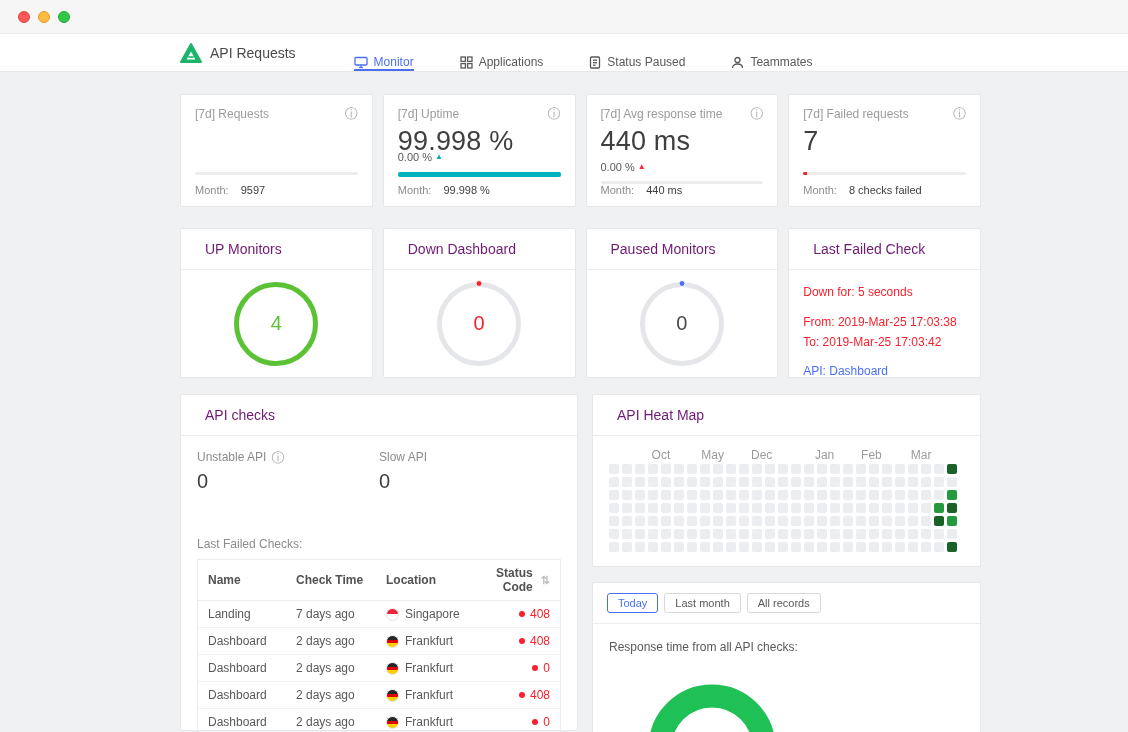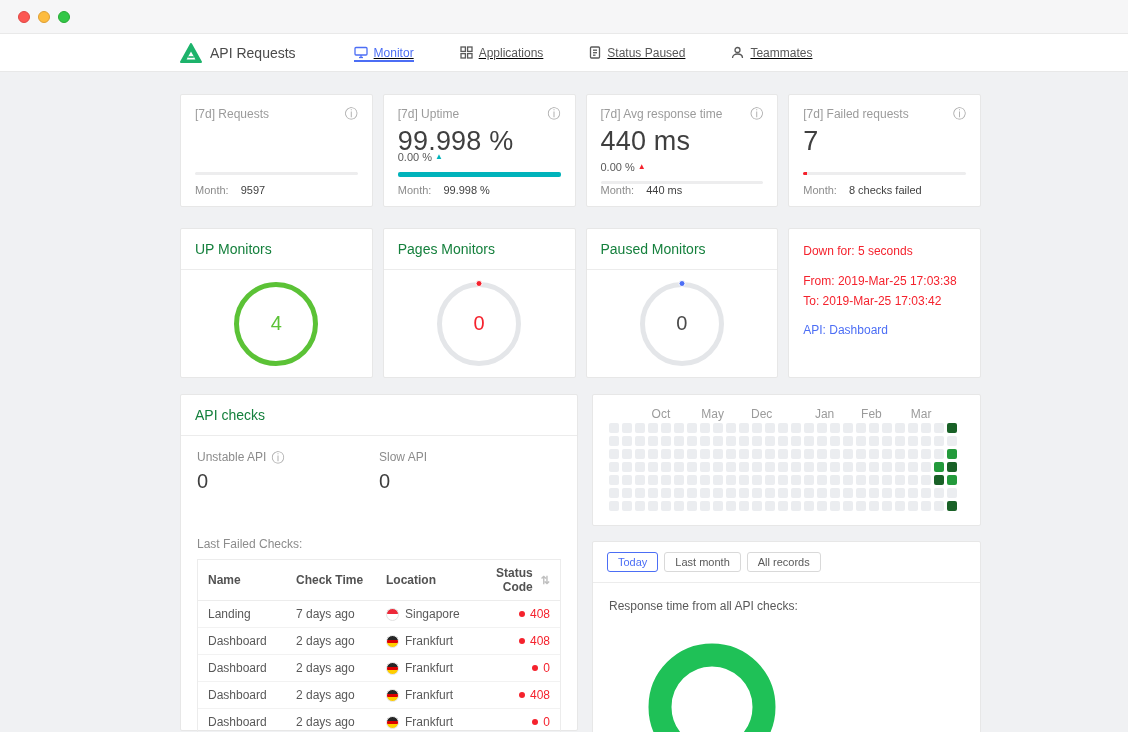--- a/index.html
+++ b/index.html
@@ -12,32 +12,32 @@
   .tl { width:12px; height:12px; border-radius:50%; display:inline-block; }
   .tl.red { background:#fc5753; border:1px solid #df4744; }
   .tl.yellow { background:#fdbc40; border:1px solid #de9f34; }
   .tl.green { background:#33c748; border:1px solid #27aa35; }
 
   
   .nav { height:38px; background:#fff; border-bottom:1px solid #e8e8e8; }
   .nav-inner { margin-left:180px; height:100%; display:flex; align-items:stretch; }
   .brand { display:flex; align-items:center; gap:8px; margin-right:58px; cursor:pointer; }
   .brand-text { font-size:14px; color:#4a4a4a; }
-  .tabs { display:flex; align-items:center;text-decoration:underline; }
+  .tabs { display:flex; align-items:flex-end; }
   .tab { display:flex; align-items:center; gap:6px; font-size:12px; color:#595959; margin-right:46px; cursor:pointer; border-bottom:2px solid transparent; padding-top:2px; }
   .tab.active { color:#4c6ef5; border-bottom-color:#4c6ef5; }
   .tab svg { display:block; }
 
   
   .content { margin-left:180px; width:801px; height:660px; padding-top:22px; }
   .page-bg { position:absolute; top:72px; left:0; right:0; bottom:0; background:#f0f1f3; z-index:0; }
   .content { position:relative; z-index:1; }
 
   .card { background:#fff; border:1px solid #e7e7e7; border-radius:2px; }
-  .card-head { padding:12px 14px; font-size:14px; color:#15803d; border-bottom:1px solid #ececec; }
+  .card-head { padding:12px 24px; font-size:14px; color:#701a75; border-bottom:1px solid #ececec; }
 
   
   .row1 { display:flex; gap:10px; }
   .stat-card { flex:1; height:113px; padding:12px 14px; position:relative; }
   .stat-head { display:flex; justify-content:space-between; align-items:flex-start; font-size:12px; color:#9b9b9b; }
   .info { color:#a8a8a8; font-size:13px; line-height:13px; cursor:pointer; }
   .stat-value { font-size:27px; font-weight:400; color:#3f3f3f; margin-top:5px; letter-spacing:0.2px; }
   .delta { position:absolute; left:14px; top:56px; font-size:11px; color:#595959; }
   .delta .caret { font-size:8px; vertical-align:2px; margin-left:3px; }
   .caret.teal { color:#00b3bb; }
@@ -236,40 +236,41 @@
       <div class="card mon-card">
         <div class="card-head">UP Monitors</div>
         <div class="mon-body">
           <div class="ring up">
             <span>4</span>
           </div>
         </div>
       </div>
 
       <div class="card mon-card">
-        <div class="card-head">Pages Monitors</div>
+        <div class="card-head">Down Dashboard</div>
         <div class="mon-body">
           <div class="ring">
             <span class="top-dot red"></span>
             <span class="num-red">0</span>
           </div>
         </div>
       </div>
 
       <div class="card mon-card">
         <div class="card-head">Paused Monitors</div>
         <div class="mon-body">
           <div class="ring">
             <span class="top-dot blue"></span>
             <span class="num-gray">0</span>
           </div>
         </div>
       </div>
 
       <div class="card mon-card">
+        <div class="card-head">Last Failed Check</div>
         <div class="lf-body">
           <div class="lf-line">Down for: 5 seconds</div>
           <div class="lf-line" style="margin-bottom:2px">From: 2019-Mar-25 17:03:38</div>
           <div class="lf-line">To: 2019-Mar-25 17:03:42</div>
           <div class="lf-api">
             <span>API:</span>
             <a>Dashboard</a>
           </div>
         </div>
       </div>
@@ -355,20 +356,21 @@
                   </div>
                 </div>
               </div>
           </div>
 
         </div>
       </div>
 
       <div class="right-col">
         <div class="card">
+          <div class="card-head">API Heat Map</div>
           <div class="hm-body">
             <div class="hm-months" id="heatmap-months">
                 <span style="left: 12%;">Oct</span>
                 <span style="left: 26%;">May</span>
                 <span style="left: 40%;">Dec</span>
                 <span style="left: 58%;">Jan</span>
                 <span style="left: 71%;">Feb</span>
                 <span style="left: 85%;">Mar</span>
               </div>
             <div class="hgrid" id="heatmap-grid">

